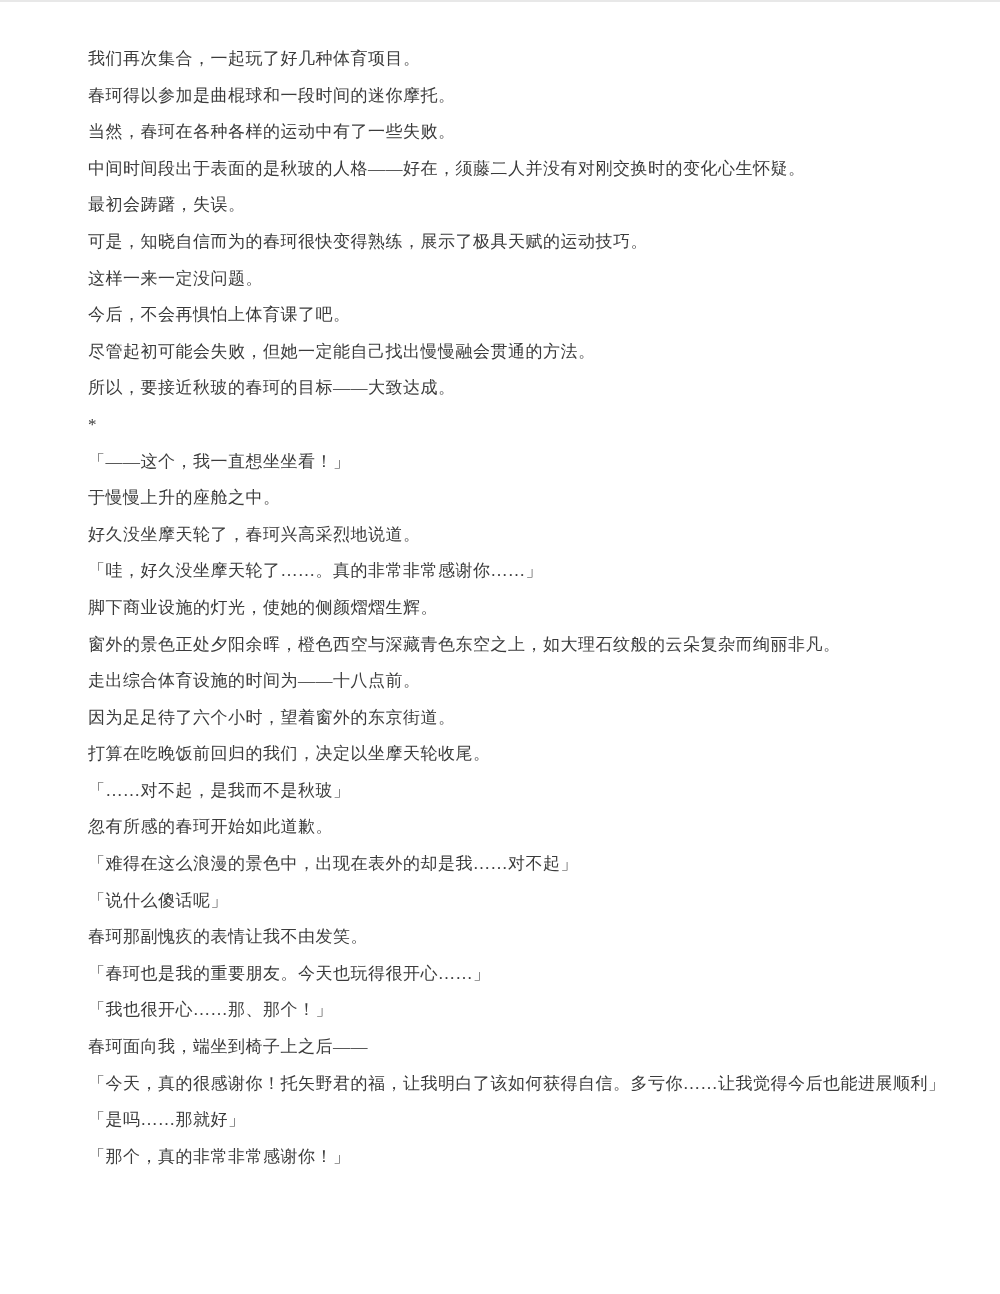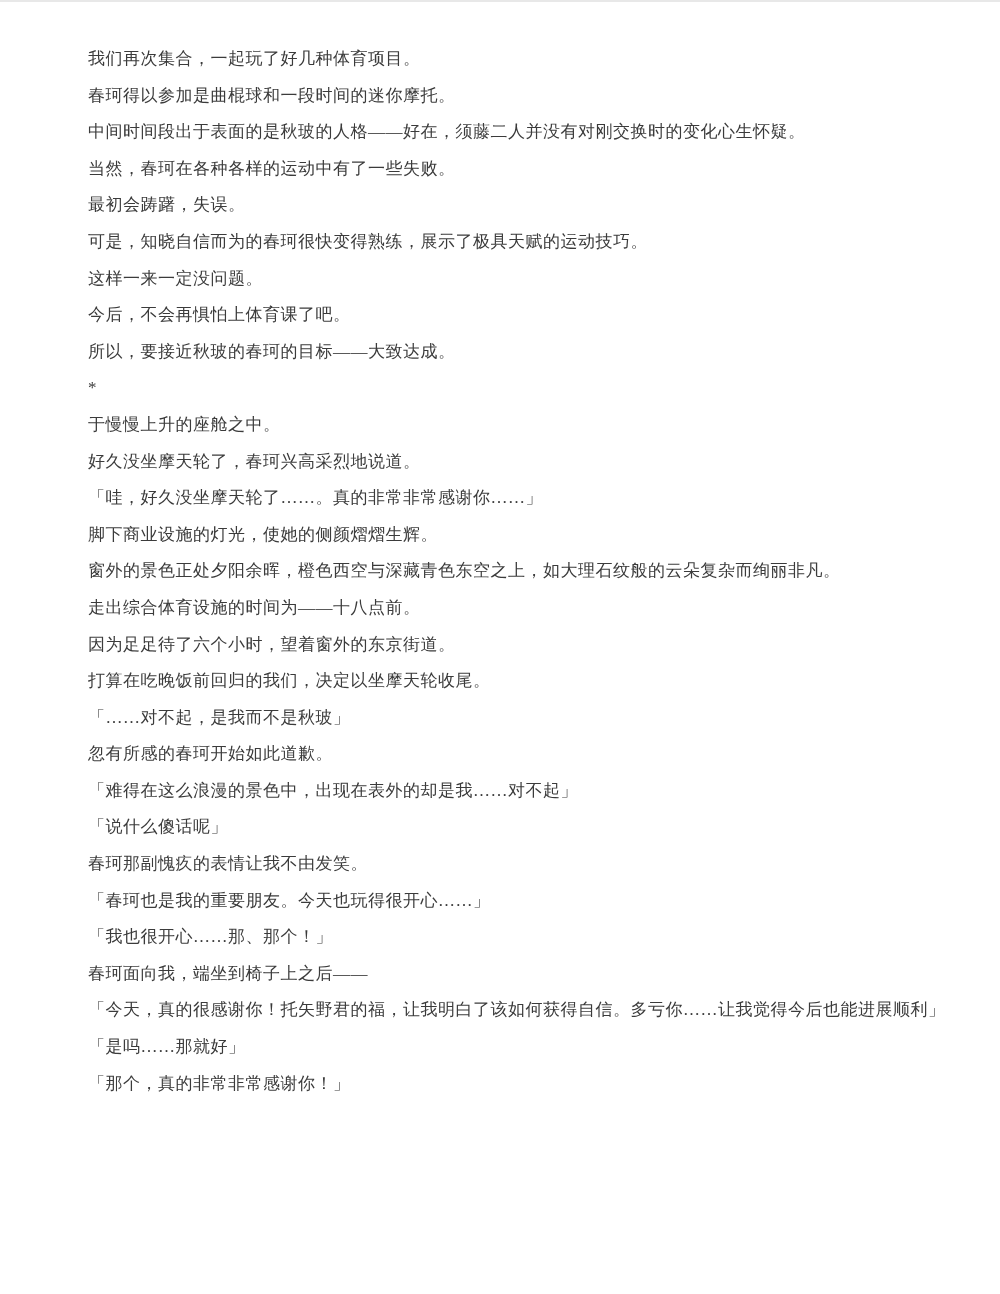--- a/index.html
+++ b/index.html
@@ -28,28 +28,30 @@
     font-weight: 400;
   }
 </style>
 </head>
 <body>
 
 <div class="page">
   <div class="text-content">
       <p>我们再次集合，一起玩了好几种体育项目。</p>
       <p>春珂得以参加是曲棍球和一段时间的迷你摩托。</p>
+      <p>当然，春珂在各种各样的运动中有了一些失败。</p>
       <p>中间时间段出于表面的是秋玻的人格——好在，须藤二人并没有对刚交换时的变化心生怀疑。</p>
-      <p>当然，春珂在各种各样的运动中有了一些失败。</p>
       <p>最初会踌躇，失误。</p>
       <p>可是，知晓自信而为的春珂很快变得熟练，展示了极具天赋的运动技巧。</p>
       <p>这样一来一定没问题。</p>
       <p>今后，不会再惧怕上体育课了吧。</p>
+      <p>尽管起初可能会失败，但她一定能自己找出慢慢融会贯通的方法。</p>
       <p>所以，要接近秋玻的春珂的目标——大致达成。</p>
       <p>*</p>
+      <p>「——这个，我一直想坐坐看！」</p>
       <p>于慢慢上升的座舱之中。</p>
       <p>好久没坐摩天轮了，春珂兴高采烈地说道。</p>
       <p>「哇，好久没坐摩天轮了……。真的非常非常感谢你……」</p>
       <p>脚下商业设施的灯光，使她的侧颜熠熠生辉。</p>
       <p>窗外的景色正处夕阳余晖，橙色西空与深藏青色东空之上，如大理石纹般的云朵复杂而绚丽非凡。</p>
       <p>走出综合体育设施的时间为——十八点前。</p>
       <p>因为足足待了六个小时，望着窗外的东京街道。</p>
       <p>打算在吃晚饭前回归的我们，决定以坐摩天轮收尾。</p>
       <p>「……对不起，是我而不是秋玻」</p>
       <p>忽有所感的春珂开始如此道歉。</p>

